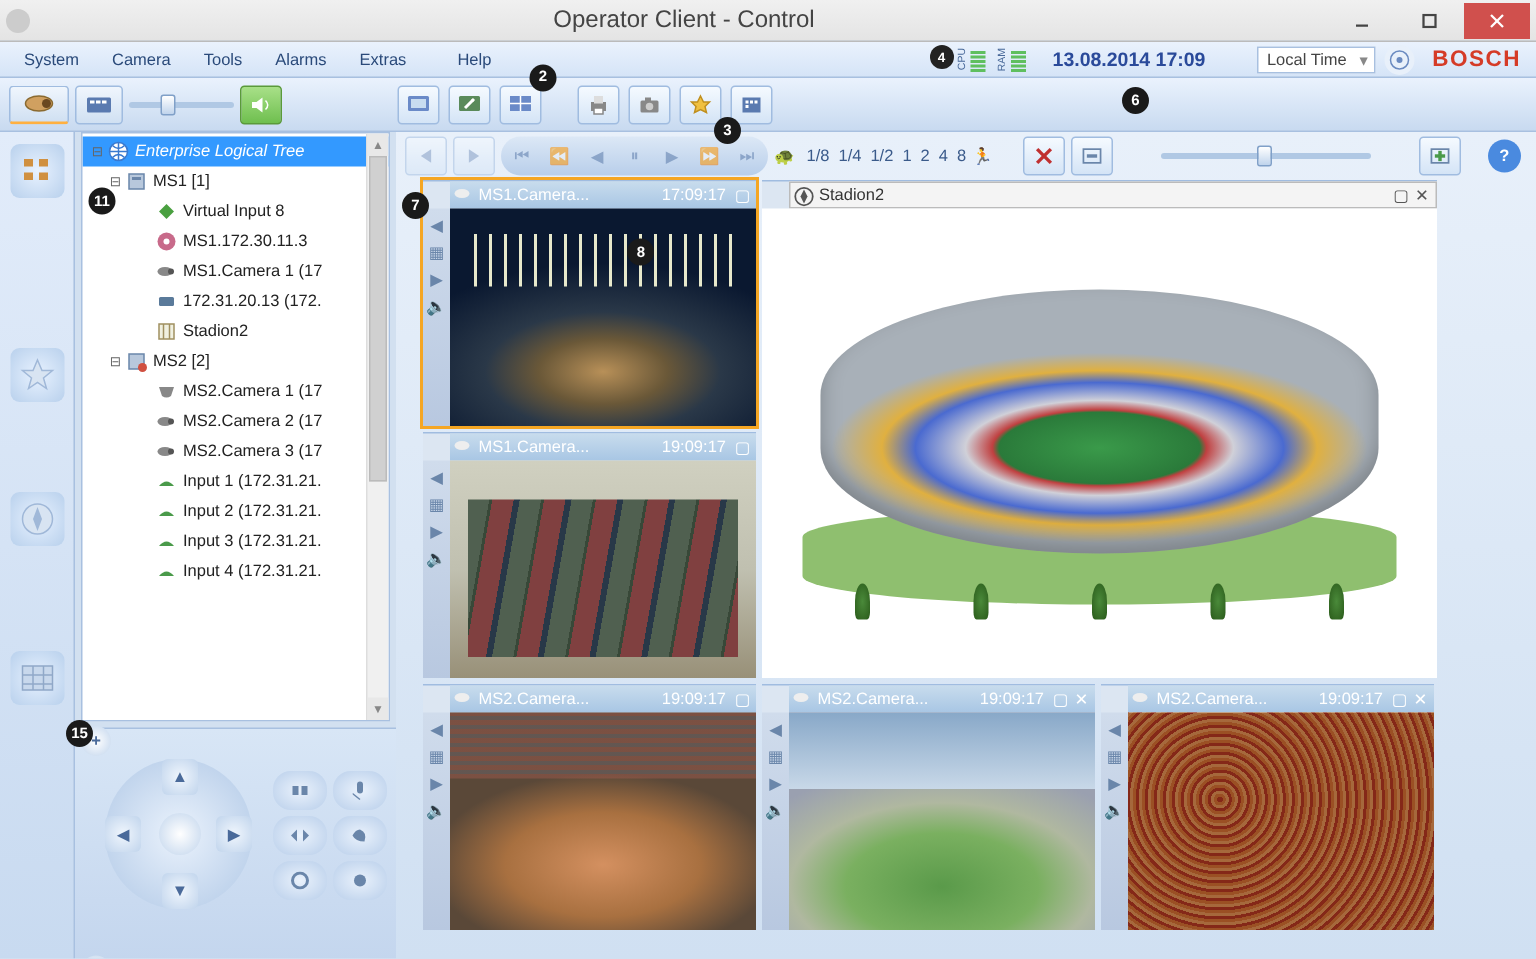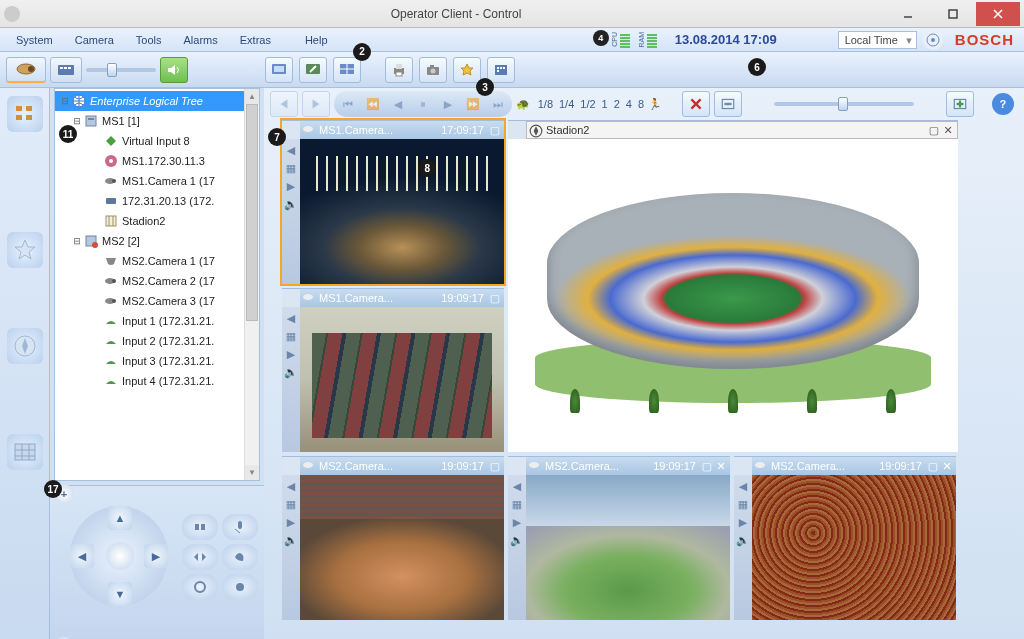--- a/index.html
+++ b/index.html
@@ -1,36 +1,36 @@
 <!DOCTYPE html>
 <html><head>
 <meta charset="utf-8">
 <style>
   * { box-sizing: border-box; margin: 0; padding: 0; font-family: "Segoe UI", Tahoma, sans-serif; font-size: 11px; }
   html, body { width: 1024px; height: 639px; overflow: hidden; background: #d2e0f0; }
   
   
   .titlebar { height: 28px; background: linear-gradient(#f0f0f0, #e4e4e4); display: flex; align-items: center; padding: 0 4px; border-bottom: 1px solid #bbb; }
   .titlebar .app-icon { width: 16px; height: 16px; border-radius: 50%; background: #ccc; margin-right: 6px; }
-  .titlebar .title { flex: 1; text-align: center; color: #444; font-size: 12px; }
+  .titlebar .title { flex: 1; text-align: center; color: #444; font-size: 16px; }
   .titlebar .win-btns { display: flex; gap: 1px; }
   .titlebar .win-btn { width: 44px; height: 24px; display: flex; align-items: center; justify-content: center; color: #444; }
   .titlebar .win-btn.close { background: #d0504d; color: #fff; }
   
   
   .menubar { height: 24px; background: linear-gradient(#eaf2fd, #d5e4f7); display: flex; align-items: center; padding: 0 6px; gap: 2px; border-bottom: 1px solid #a8c0e0; }
   .menubar .menu-item { padding: 3px 10px; color: #2a4a7a; cursor: pointer; position: relative; }
   .menubar .bubble { position: absolute; top: -6px; width: 16px; height: 16px; background: #222; color: #fff; border-radius: 50%; font-size: 9px; display: flex; align-items: center; justify-content: center; font-weight: bold; z-index: 10; }
   .menubar .spacer { flex: 1; }
   .menubar .meter { display: flex; align-items: center; gap: 2px; margin-right: 6px; }
   .menubar .meter-label { font-size: 8px; color: #4a6a9a; }
   .menubar .meter-bars { width: 10px; height: 16px; display: flex; flex-direction: column-reverse; gap: 1px; }
   .menubar .meter-bars div { height: 2px; background: #5fbf5f; }
   .menubar .datetime { color: #2a4a9a; font-weight: bold; font-size: 13px; margin: 0 10px; position: relative; }
-  .menubar .tz-select { background: #fff; border: 1px solid #a8c0e0; padding: 2px 18px 2px 6px; color: #444; position: relative; margin-left: 27px; }
+  .menubar .tz-select { background: #fff; border: 1px solid #a8c0e0; padding: 2px 18px 2px 6px; color: #444; position: relative; }
   .menubar .tz-select::after { content: "▾"; position: absolute; right: 4px; top: 2px; color: #888; }
   .menubar .help-small { width: 20px; height: 20px; border-radius: 50%; background: #e8f0fa; display: flex; align-items: center; justify-content: center; margin: 0 4px; }
   .menubar .brand { color: #d53b27; font-weight: bold; font-size: 15px; letter-spacing: 1px; margin-left: 6px; margin-right: 4px; }
   
   
   .toolbar { height: 36px; background: linear-gradient(#eaf2fd, #c8daf0); display: flex; align-items: center; padding: 0 6px; gap: 4px; border-bottom: 1px solid #a8c0e0; }
   .toolbar-left { display: flex; align-items: center; gap: 4px; width: 255px; }
   .toolbar-right { display: flex; align-items: center; gap: 6px; flex: 1; position: relative; }
   .tb-btn { width: 28px; height: 26px; border: 1px solid #a0bce0; background: linear-gradient(#f5faff, #d4e4f6); border-radius: 3px; display: flex; align-items: center; justify-content: center; cursor: pointer; }
   .tb-speaker { width: 28px; height: 26px; background: linear-gradient(#a8e088, #6fbf4f); border-radius: 3px; border: 1px solid #5a9a3a; display: flex; align-items: center; justify-content: center; }
@@ -452,21 +452,21 @@
       <div class="scroll-v">
         <div class="up">▲</div>
           <div class="track">
             <div class="thumb"></div>
           </div>
           <div class="down">▼</div>
       </div>
     </div>
 
     <div class="ptz-panel" style="position:relative;">
-      <span class="marker" style="left:-6px; top:-6px;">17</span>
+      <span class="marker" style="left:-6px; top:-6px;">15</span>
       <div class="ptz-plus">+</div>
       <div class="ptz-pad">
         <div class="ptz-ring"></div>
         <div class="ptz-arrow ptz-u">▲</div>
         <div class="ptz-arrow ptz-d">▼</div>
         <div class="ptz-arrow ptz-l">◀</div>
         <div class="ptz-arrow ptz-r">▶</div>
         <div class="ptz-center"></div>
       </div>
       <div class="ptz-minus">−</div>

